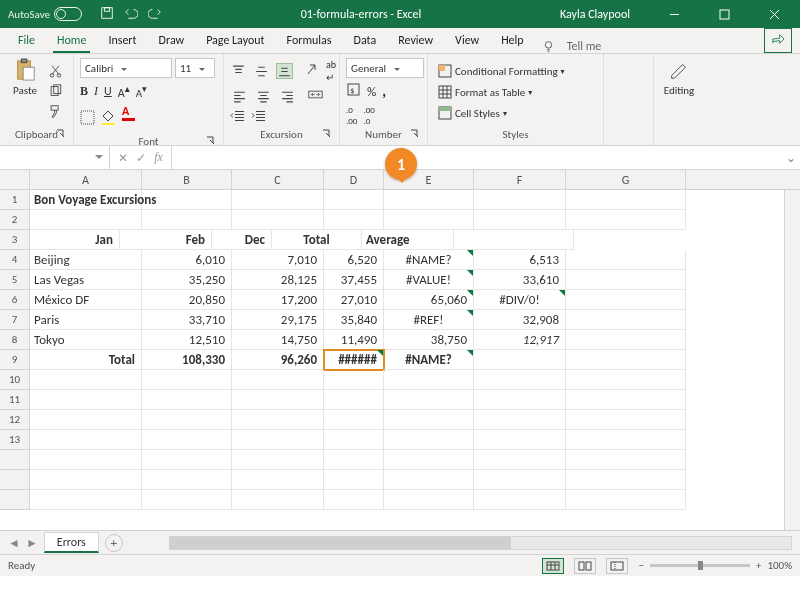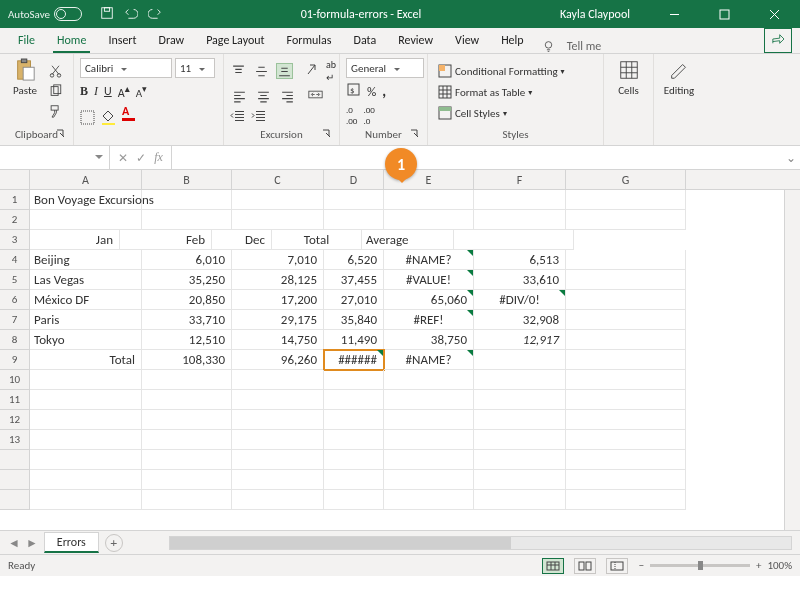--- a/index.html
+++ b/index.html
@@ -52,21 +52,21 @@
 .fbar .expand{width:18px;display:flex;align-items:center;justify-content:center;color:#888}
 
 .gridwrap{position:relative;height:360px;overflow:hidden;background:#fff}
 .colheads{display:flex;height:20px;background:#f3f2f1;border-bottom:1px solid #d4d4d4}
 .corner{width:30px;border-right:1px solid #d4d4d4;background:#f3f2f1}
 .ch{border-right:1px solid #d4d4d4;text-align:center;font-size:12px;color:#555;line-height:20px}
 .rows{}
 .row{display:flex;height:20px}
 .rh{width:30px;background:#f3f2f1;border-right:1px solid #d4d4d4;border-bottom:1px solid #d4d4d4;text-align:center;font-size:11px;color:#555;line-height:20px}
 .cell{border-right:1px solid #e5e5e5;border-bottom:1px solid #e5e5e5;padding:0 4px;line-height:20px;font-size:13px;font-family:Calibri,Arial;white-space:nowrap;overflow:hidden;position:relative}
-.b{font-weight:400}
+.b{font-weight:700}
 .r{text-align:right;padding-right:6px}
 .c{text-align:center}
 .tri{position:absolute;top:0;right:0;width:0;height:0;border-top:6px solid #0a7b40;border-left:6px solid transparent}
 .selcell{outline:2px solid #e08b1f;outline-offset:-1px}
 .vscroll{position:absolute;right:0;top:20px;bottom:0;width:16px;background:#f3f2f1;border-left:1px solid #d4d4d4}
 
 .callout{position:absolute;width:34px;height:42px;left:385px;top:148px;z-index:50}
 .callout .pin{width:32px;height:32px;border-radius:50%;background:#f18a26;color:#fff;display:flex;align-items:center;justify-content:center;font-weight:700;font-size:16px;box-shadow:0 1px 3px rgba(0,0,0,.3)}
 .callout::after{content:"";position:absolute;left:10px;top:28px;border:7px solid transparent;border-top-color:#f18a26}
 
@@ -211,20 +211,23 @@
             </svg></span>
         <span><svg viewBox="0 0 15 15">
               <path d="M7 1l5 5-5 5-5-5z"></path>
               <rect x="1" y="13" width="13" height="2" fill="#ffeb3b" stroke="none"></rect>
             </svg></span>
         <span><span style="color:#d00;font-weight:700">A</span><svg width="13" height="3" style="display:block">
               <rect width="13" height="3" fill="#d00" stroke="none"></rect>
             </svg></span>
       </div>
     </div>
+    <div class="label"><span>Font</span><span class="launcher"><svg width="10" height="10" viewBox="0 0 10 10">
+            <path d="M1 1h6v6M4 4l4 4"></path>
+          </svg></span></div>
   </div>
 
   <div class="group" style="width:116px">
     <div class="body" style="flex-direction:column;gap:3px">
       <div class="iconrow">
         <span class="alignbtn">
             <svg viewBox="0 0 14 14">
               <path d="M2 2h10M4 5h6M4 8h6"></path>
             </svg>
           </span>
@@ -325,29 +328,20 @@
             <rect x="1" y="1" width="12" height="4" fill="#8fbc8f" stroke="none"></rect>
           </svg>
           <span>Cell Styles</span>
           <span style="font-size:8px">▾</span>
         </div>
     </div>
     <div class="label"><span>Styles</span></div>
   </div>
 
   <div class="group" style="width:50px">
-    <div class="body">
-        <div class="bigbtn">
-          <svg viewBox="0 0 24 24">
-            <rect x="3" y="3" width="18" height="18"></rect>
-            <path d="M3 9h18M3 15h18M9 3v18M15 3v18"></path>
-          </svg>
-          <span>Cells</span>
-        </div>
-      </div>
     <div class="label"></div>
   </div>
   <div class="group" style="width:58px;border-right:none">
     <div class="body">
         <div class="bigbtn">
           <svg viewBox="0 0 24 24">
             <path d="M4 18L16 6l3 3L7 21H4z"></path>
           </svg>
           <span>Editing</span>
         </div>

